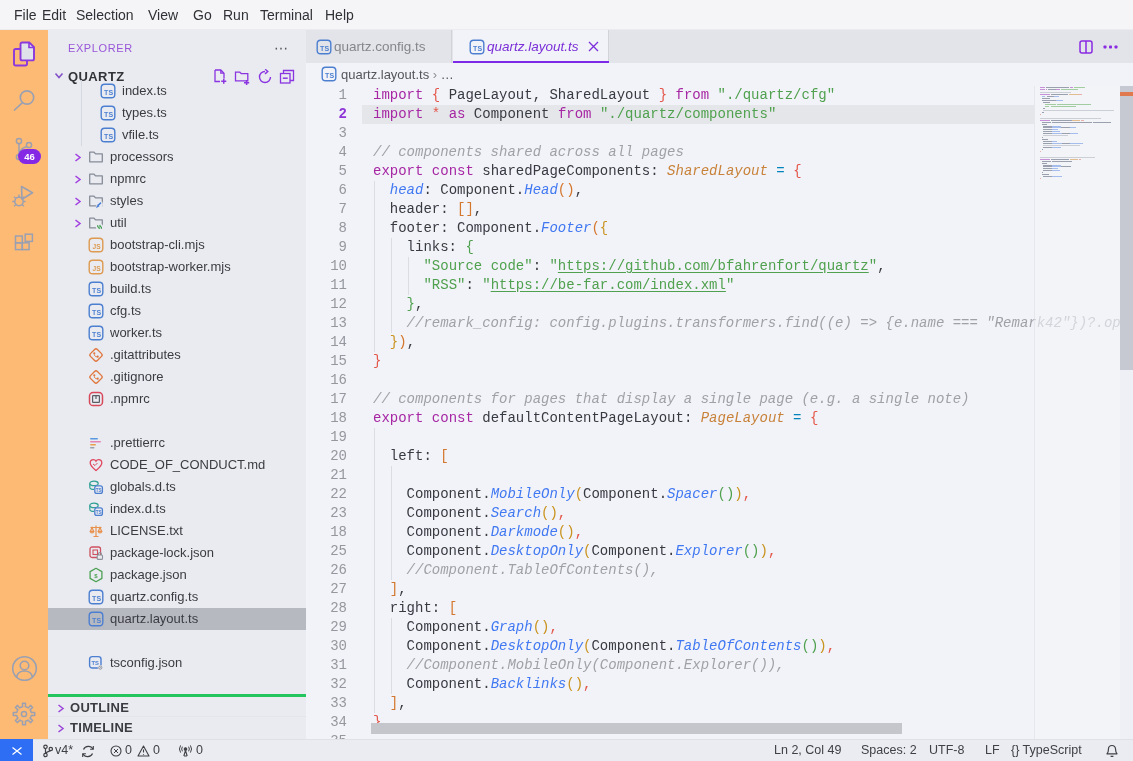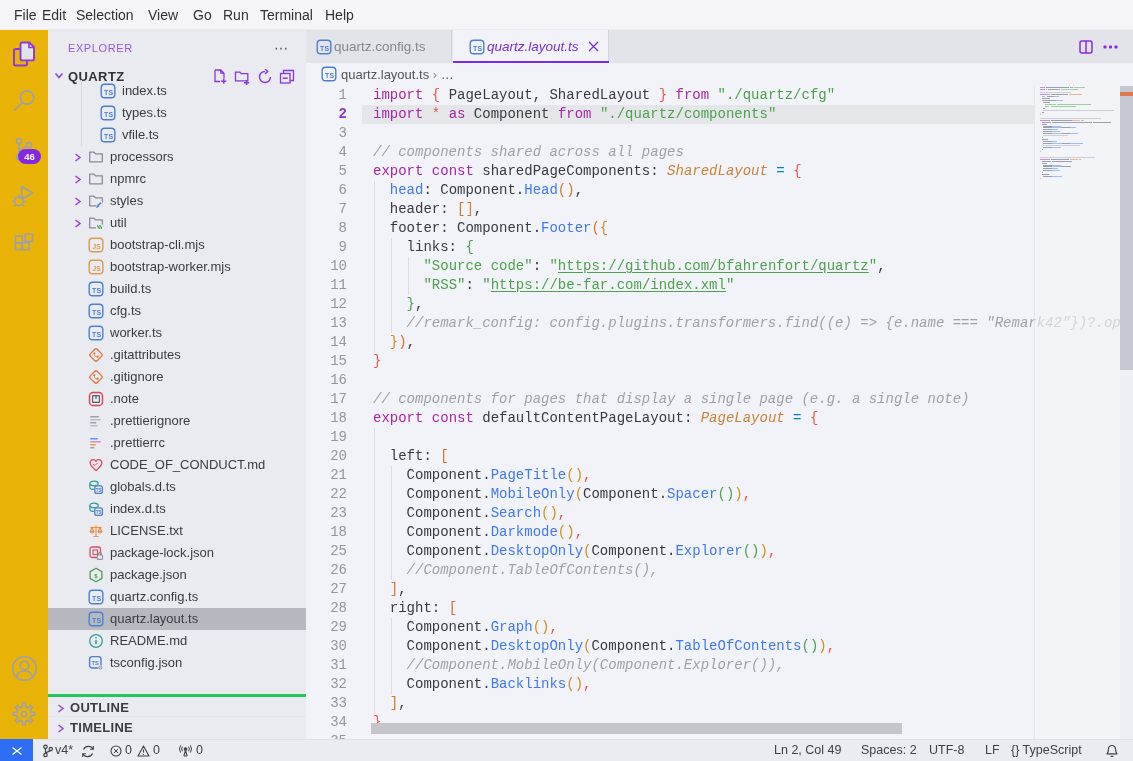--- a/index.html
+++ b/index.html
@@ -1,37 +1,37 @@
 <!DOCTYPE html>
 <html><head><meta charset="utf-8"><style>
 *{margin:0;padding:0;box-sizing:border-box}
 html,body{width:1133px;height:761px;overflow:hidden;font-family:"Liberation Sans",sans-serif;}
 body{position:relative;background:#f2f3f8;}
 .abs{position:absolute}
 
 #menubar{left:0;top:0;width:1133px;height:30px;background:#f5f5f7;border-bottom:1px solid #ececf0;}
 #menubar span{position:absolute;top:0;line-height:30px;font-size:14px;color:#303136;}
 
-#actbar{left:0;top:30px;width:48px;height:709px;background:#eab308;}
+#actbar{left:0;top:30px;width:48px;height:709px;background:#fdba74;}
 
 #sidebar{left:48px;top:30px;width:258px;height:709px;background:#e9ebf1;}
 .caption{font-size:13px;font-weight:700;letter-spacing:.4px;color:#323338}
 .row{position:absolute;left:0;width:258px;height:22px;}
 .row .lbl{position:absolute;top:0;line-height:22px;font-size:13px;color:#3b3c42;white-space:nowrap}
 .sel{background:#b7b9c1}
 
 #tabstrip{left:306px;top:30px;width:827px;height:33px;background:#e2e4ea;}
 .tab{position:absolute;top:0;height:33px;}
 
 #bcrumb{left:306px;top:63px;width:827px;height:23px;background:#f2f3f8;}
 #codearea{left:306px;top:86px;width:827px;height:653px;background:#f2f3f8;overflow:hidden;}
 .cl{position:absolute;left:67px;white-space:pre;font-family:"Liberation Mono",monospace;font-size:14px;line-height:19px;color:#383a42;}
 .ln{position:absolute;left:0;width:41px;text-align:right;font-family:"Liberation Mono",monospace;font-size:14px;line-height:19px;color:#95979e;}
 .k{color:#a626a4}.s{color:#50a14f}.c{color:#a0a1a7;font-style:italic}
-.f{color:#4078f2;}.t{color:#c8823a;font-style:italic}
+.f{color:#4078f2;font-style:italic}.t{color:#c8823a;font-style:italic}
 .b1{color:#e45649}.b2{color:#d4772e}.b3{color:#c9931f}.b4{color:#50a14f}
 .o{color:#0184bc}.rc{color:#e45649}
 .cl u{text-decoration-color:#50a14f;text-underline-offset:2px}
 .guide{position:absolute;width:1px;background:#dcdde3}
 
 #statusbar{left:0;top:739px;width:1133px;height:22px;background:#eaecf1;border-top:1px solid #e0e1e7;font-size:12.5px;color:#3f4147;}
 #statusbar .it{position:absolute;top:0;line-height:21px;white-space:nowrap}
 svg{display:block}
 </style></head><body>
 <div id="menubar" class="abs">
@@ -261,32 +261,21 @@
 <div class="lbl" style="left:62px">.gitignore</div>
 </div>
 <div class="row" style="top:358px">
 <div class="abs" style="left:40px;top:3px">
         <svg width="16" height="16" viewBox="0 0 16 16" fill="none">
           <rect x="1.5" y="1.5" width="13" height="13" rx="3.6" stroke="#d8485a" stroke-width="1.5"></rect>
           <rect x="4.6" y="4.6" width="6.8" height="6.8" rx="0.5" stroke="#5b5e66" stroke-width="1.2"></rect>
           <path d="M8 4.6 V8" stroke="#5b5e66" stroke-width="1.2"></path>
         </svg>
       </div>
-<div class="lbl" style="left:62px">.note</div>
-</div>
-<div class="row" style="top:380px">
-<div class="abs" style="left:40px;top:3px">
-        <svg width="16" height="16" viewBox="0 0 16 16" fill="none">
-          <rect x="2" y="3" width="9" height="1.6" rx="0.8" fill="#9aa0aa"></rect>
-          <rect x="2" y="6" width="11" height="1.6" rx="0.8" fill="#b9bec6"></rect>
-          <rect x="2" y="9" width="6.5" height="1.6" rx="0.8" fill="#9aa0aa"></rect>
-          <rect x="2" y="12" width="8" height="1.6" rx="0.8" fill="#b9bec6"></rect>
-        </svg>
-      </div>
-<div class="lbl" style="left:62px">.prettierignore</div>
+<div class="lbl" style="left:62px">.npmrc</div>
 </div>
 <div class="row" style="top:402px">
 <div class="abs" style="left:40px;top:3px">
         <svg width="16" height="16" viewBox="0 0 16 16" fill="none">
           <rect x="2" y="3" width="8" height="1.6" rx="0.8" fill="#5a9ae0"></rect>
           <rect x="2" y="6" width="11" height="1.6" rx="0.8" fill="#e486b5"></rect>
           <rect x="2" y="9" width="6" height="1.6" rx="0.8" fill="#e8a04c"></rect>
           <rect x="2" y="12" width="4.5" height="1.6" rx="0.8" fill="#9aa0aa"></rect>
         </svg>
       </div>
@@ -363,30 +352,20 @@
 <div class="lbl" style="left:62px">quartz.config.ts</div>
 </div>
 <div class="row sel" style="top:578px">
 <div class="abs" style="left:40px;top:3px">
         <svg width="16" height="16" viewBox="0 0 16 16" fill="none">
           <rect x="1.2" y="1.2" width="13.6" height="13.6" rx="3.4" stroke="#4d7fd0" stroke-width="1.4"></rect>
           <text x="8.6" y="12" font-size="7" font-weight="700" fill="#4d7fd0" text-anchor="middle" font-family="Liberation Sans">TS</text>
         </svg>
       </div>
 <div class="lbl" style="left:62px">quartz.layout.ts</div>
-</div>
-<div class="row" style="top:600px">
-<div class="abs" style="left:40px;top:3px">
-        <svg width="16" height="16" viewBox="0 0 16 16" fill="none">
-          <circle cx="8" cy="8" r="6.3" stroke="#2fa08d" stroke-width="1.3"></circle>
-          <path d="M8 7 V11.3" stroke="#2fa08d" stroke-width="1.5"></path>
-          <circle cx="8" cy="4.8" r="0.9" fill="#2fa08d"></circle>
-        </svg>
-      </div>
-<div class="lbl" style="left:62px">README.md</div>
 </div>
 <div class="row" style="top:622px">
 <div class="abs" style="left:40px;top:3px">
         <svg width="16" height="16" viewBox="0 0 16 16" fill="none">
           <rect x="1.6" y="1.6" width="11.4" height="11.4" rx="2.6" stroke="#4d7fd0" stroke-width="1.4"></rect>
           <text x="7.2" y="10" font-size="5.8" font-weight="700" fill="#4d7fd0" text-anchor="middle" font-family="Liberation Sans">TS</text>
           <circle cx="12.3" cy="12.6" r="2.5" fill="#e9ebf1"></circle>
           <circle cx="12.3" cy="12.6" r="1.6" stroke="#8d929c" stroke-width="1"></circle>
           <circle cx="12.3" cy="12.6" r="0.5" fill="#8d929c"></circle>
         </svg>
@@ -485,21 +464,20 @@
 <div class="cl" style="top:266px"><span class="b1">}</span></div>
 <div class="ln" style="top:285px;color:#95979e">16</div>
 <div class="ln" style="top:304px;color:#95979e">17</div>
 <div class="cl" style="top:304px"><span class="c">// components for pages that display a single page (e.g. a single note)</span></div>
 <div class="ln" style="top:323px;color:#95979e">18</div>
 <div class="cl" style="top:323px"><span class="k">export</span> <span class="k">const</span> defaultContentPageLayout: <span class="t">PageLayout</span> <span class="o">=</span> <span class="b1">{</span></div>
 <div class="ln" style="top:342px;color:#95979e">19</div>
 <div class="ln" style="top:361px;color:#95979e">20</div>
 <div class="cl" style="top:361px">  left: <span class="b2">[</span></div>
 <div class="ln" style="top:380px;color:#95979e">21</div>
-<div class="cl" style="top:380px">    Component.<span class="f">PageTitle</span><span class="b3">()</span><span class="rc">,</span></div>
 <div class="ln" style="top:399px;color:#95979e">22</div>
 <div class="cl" style="top:399px">    Component.<span class="f">MobileOnly</span><span class="b3">(</span>Component.<span class="f">Spacer</span><span class="b4">()</span><span class="b3">)</span><span class="rc">,</span></div>
 <div class="ln" style="top:418px;color:#95979e">23</div>
 <div class="cl" style="top:418px">    Component.<span class="f">Search</span><span class="b3">()</span><span class="rc">,</span></div>
 <div class="ln" style="top:437px;color:#95979e">18</div>
 <div class="cl" style="top:437px">    Component.<span class="f">Darkmode</span><span class="b3">()</span><span class="rc">,</span></div>
 <div class="ln" style="top:456px;color:#95979e">25</div>
 <div class="cl" style="top:456px">    Component.<span class="f">DesktopOnly</span><span class="b3">(</span>Component.<span class="f">Explorer</span><span class="b4">()</span><span class="b3">)</span><span class="rc">,</span></div>
 <div class="ln" style="top:475px;color:#95979e">26</div>
 <div class="cl" style="top:475px">    <span class="c">//Component.TableOfContents(),</span></div>

